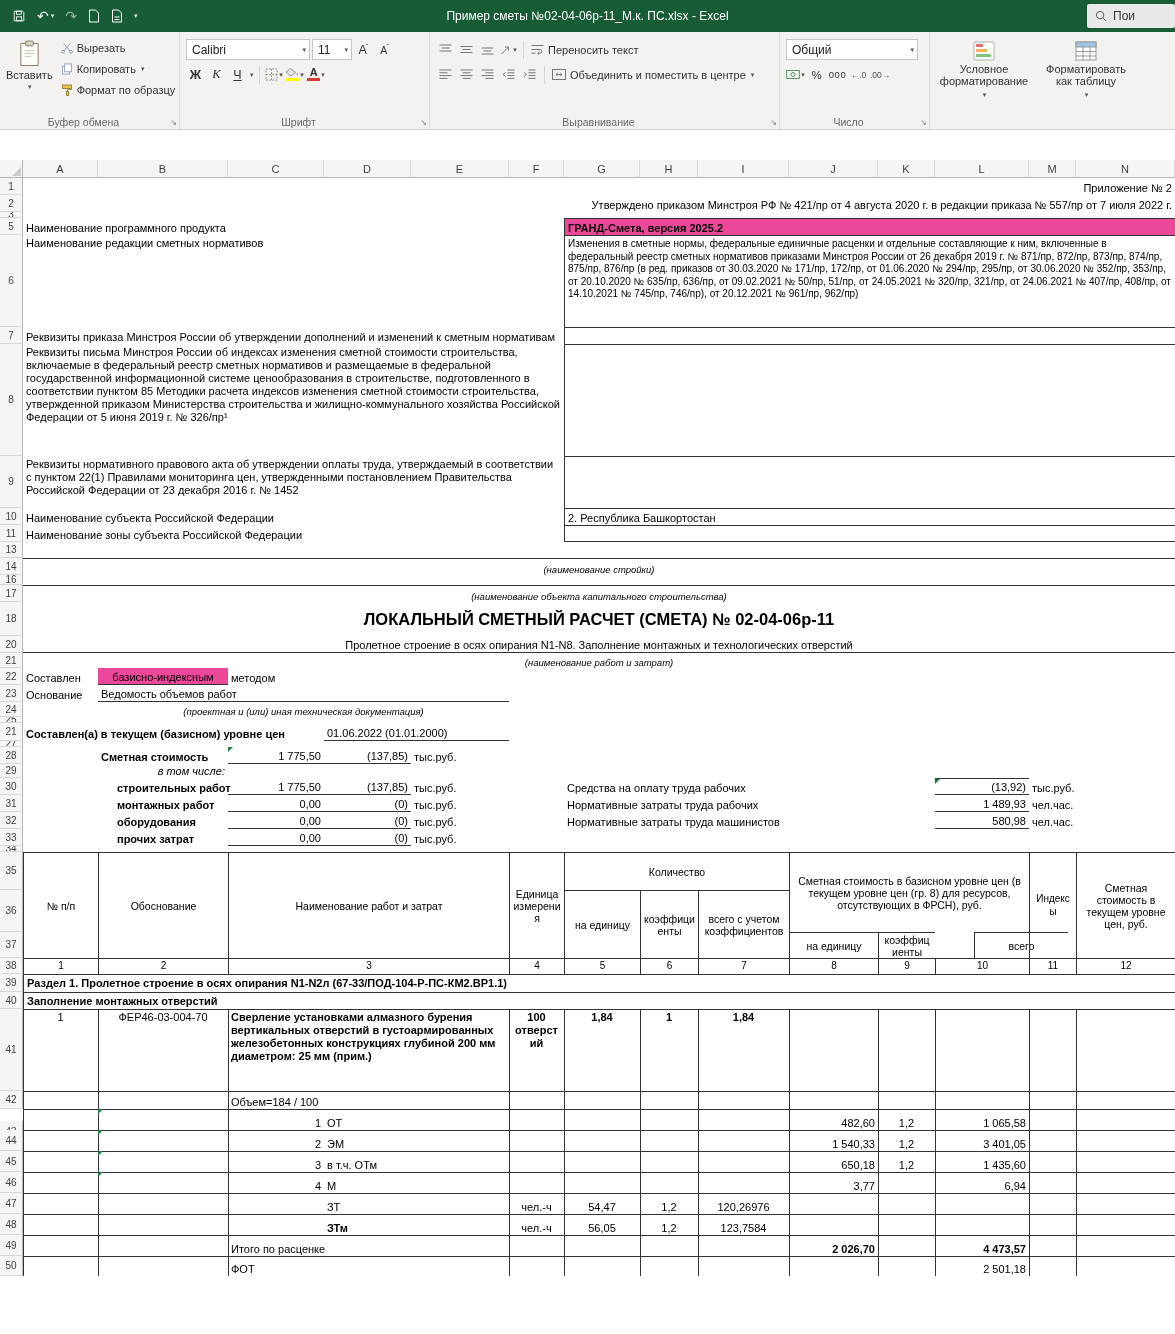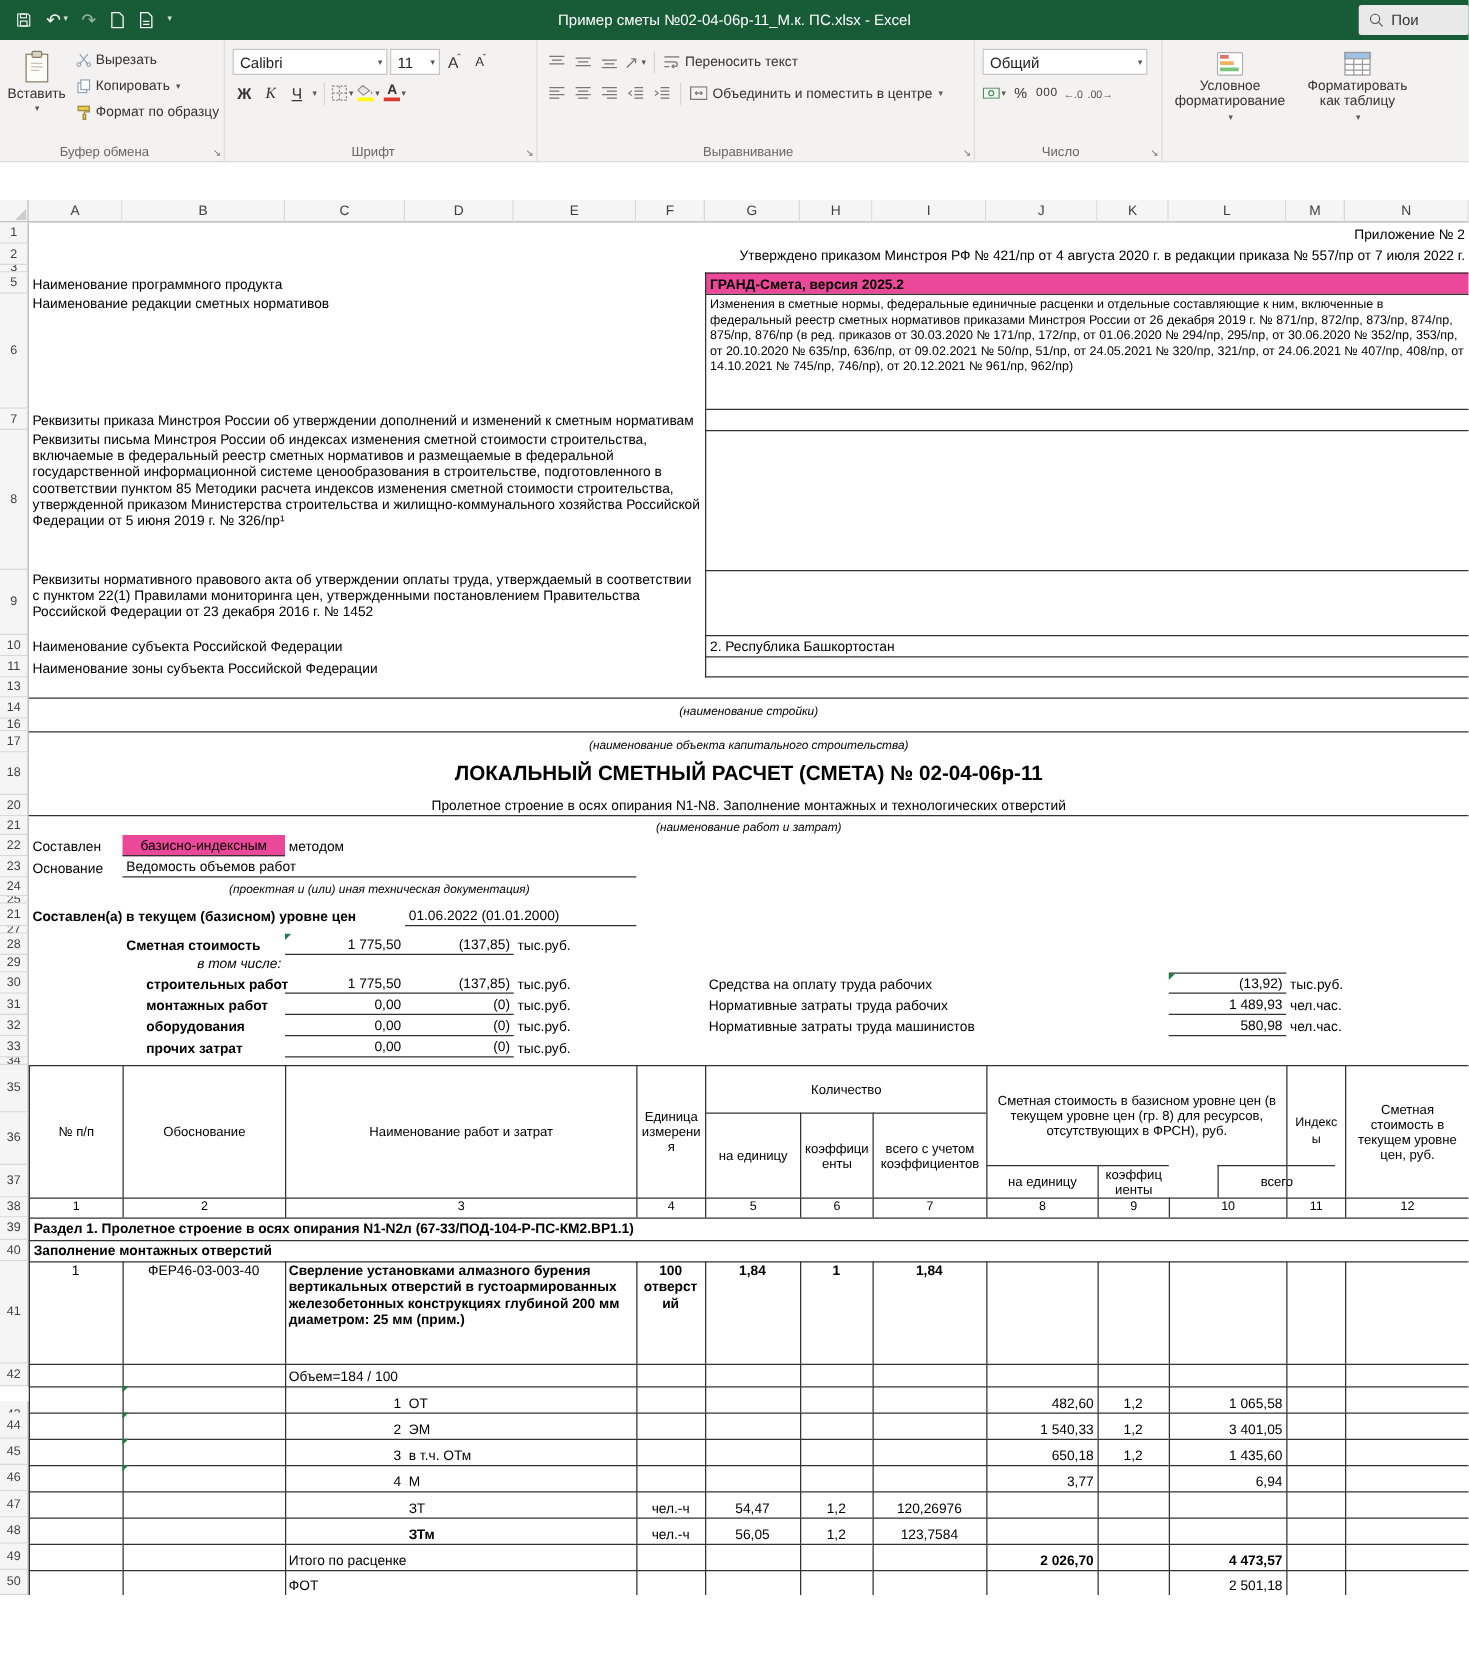--- a/index.html
+++ b/index.html
@@ -793,21 +793,21 @@
         <div class="cell b box mid" style="left: 23px; top: 814px; width: 1152px; height: 18px;">
           <span class="ct">Раздел 1. Пролетное строение в осях опирания N1-N2л (67-33/ПОД-104-Р-ПС-КМ2.ВР1.1)</span>
         </div>
         <div class="cell b box mid" style="left: 23px; top: 832px; width: 1152px; height: 17px;">
           <span class="ct">Заполнение монтажных отверстий</span>
         </div>
         <div class="cell ctr top" style="left: 23px; top: 849px; width: 75px; height: 82px;">
           <span class="ct">1</span>
         </div>
         <div class="cell ctr top" style="left: 98px; top: 849px; width: 130px; height: 82px;">
-          <span class="ct">ФЕР46-03-003-40</span>
+          <span class="ct">ФЕР46-03-004-70</span>
         </div>
         <div class="cell b top wrap" style="left: 228px; top: 849px; width: 281px; height: 82px;">
           <span class="ct">Сверление установками алмазного бурения вертикальных отверстий в густоармированных железобетонных конструкциях глубиной 200 мм диаметром: 25 мм (прим.)</span>
         </div>
         <div class="cell b ctr top wrap" style="left: 509px; top: 849px; width: 55px; height: 82px;">
           <span class="ct">100 отверстий</span>
         </div>
         <div class="cell b ctr top" style="left: 564px; top: 849px; width: 76px; height: 82px;">
           <span class="ct">1,84</span>
         </div>

